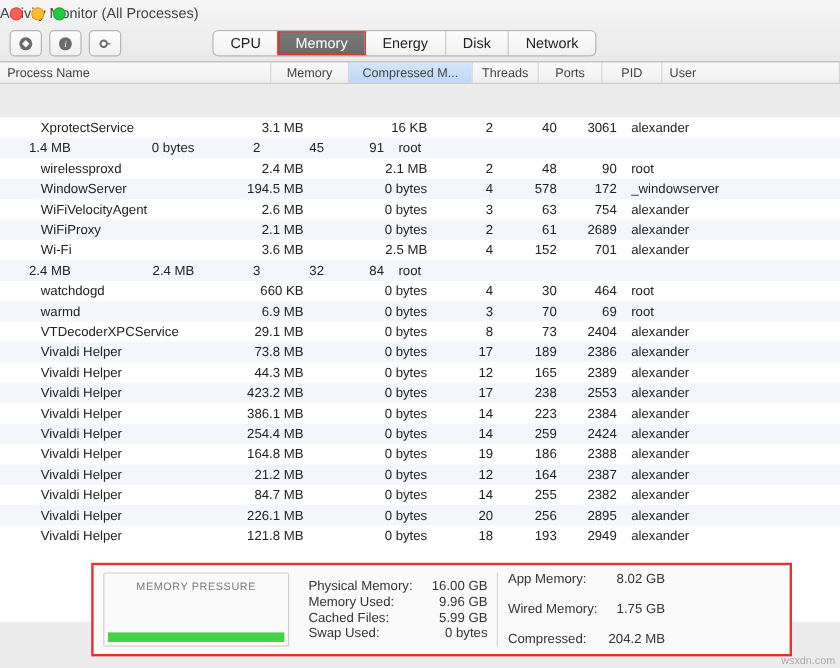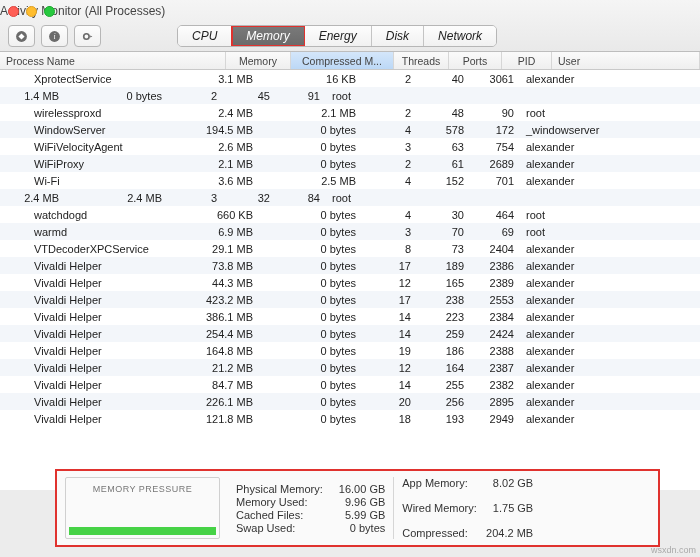--- a/index.html
+++ b/index.html
@@ -55,21 +55,20 @@
   margin-right: 6px;
   color: #555;
 }
 .tbtn svg { width: 13px; height: 13px; fill: #555; }
 .seg {
   display: inline-flex;
   border: 1px solid #b6b6b6;
   border-radius: 5px;
   overflow: hidden;
   margin-left: 70px;
-  font-style: italic;
 }
 .seg div {
   padding: 3px 14px;
   font-size: 12px;
   background: linear-gradient(#fdfdfd,#f1f1f1);
   border-right: 1px solid #c4c4c4;
 }
 .seg div:last-child { border-right: none; }
 .seg .active {
   background: linear-gradient(#7a7a7a,#6a6a6a);
@@ -112,39 +111,40 @@
 .col-mem { width: 65px; justify-content: center; }
 .col-comp { width: 103px; justify-content: center; background: linear-gradient(#d4e6fa,#bcd8f6); }
 .col-thr { width: 55px; justify-content: center; }
 .col-port { width: 53px; justify-content: center; }
 .col-pid { width: 50px; justify-content: center; }
 .col-user { flex: 1; border-right: none; }
 .rows {
   background: #fff;
   height: 420px;
   overflow: hidden;
+  margin-top: 28px;
 }
 .row {
   display: flex;
   height: 17px;
   font-size: 11px;
   align-items: center;
 }
 .row:nth-child(even) { background: #f3f6fa; }
 .row .c { padding: 0 6px; overflow: hidden; white-space: nowrap; }
 .c-name { width: 194px; padding-left: 34px !important; }
 .c-mem { width: 65px; text-align: right; }
 .c-comp { width: 103px; text-align: right; }
 .c-thr { width: 55px; text-align: right; }
 .c-port { width: 53px; text-align: right; }
 .c-pid { width: 50px; text-align: right; }
 .c-user { flex: 1; }
 .footer {
   position: absolute;
-  left: 55px; right: 40px; bottom: 10px;
+  left: 76px; right: 40px; bottom: 10px;
   height: 78px;
   background: #fafafa;
   border: 2px solid #e0322e;
   display: flex;
   padding: 6px 8px;
   font-size: 11px;
 }
 .pressure-box {
   width: 155px;
   border: 1px solid #d0d0d0;

